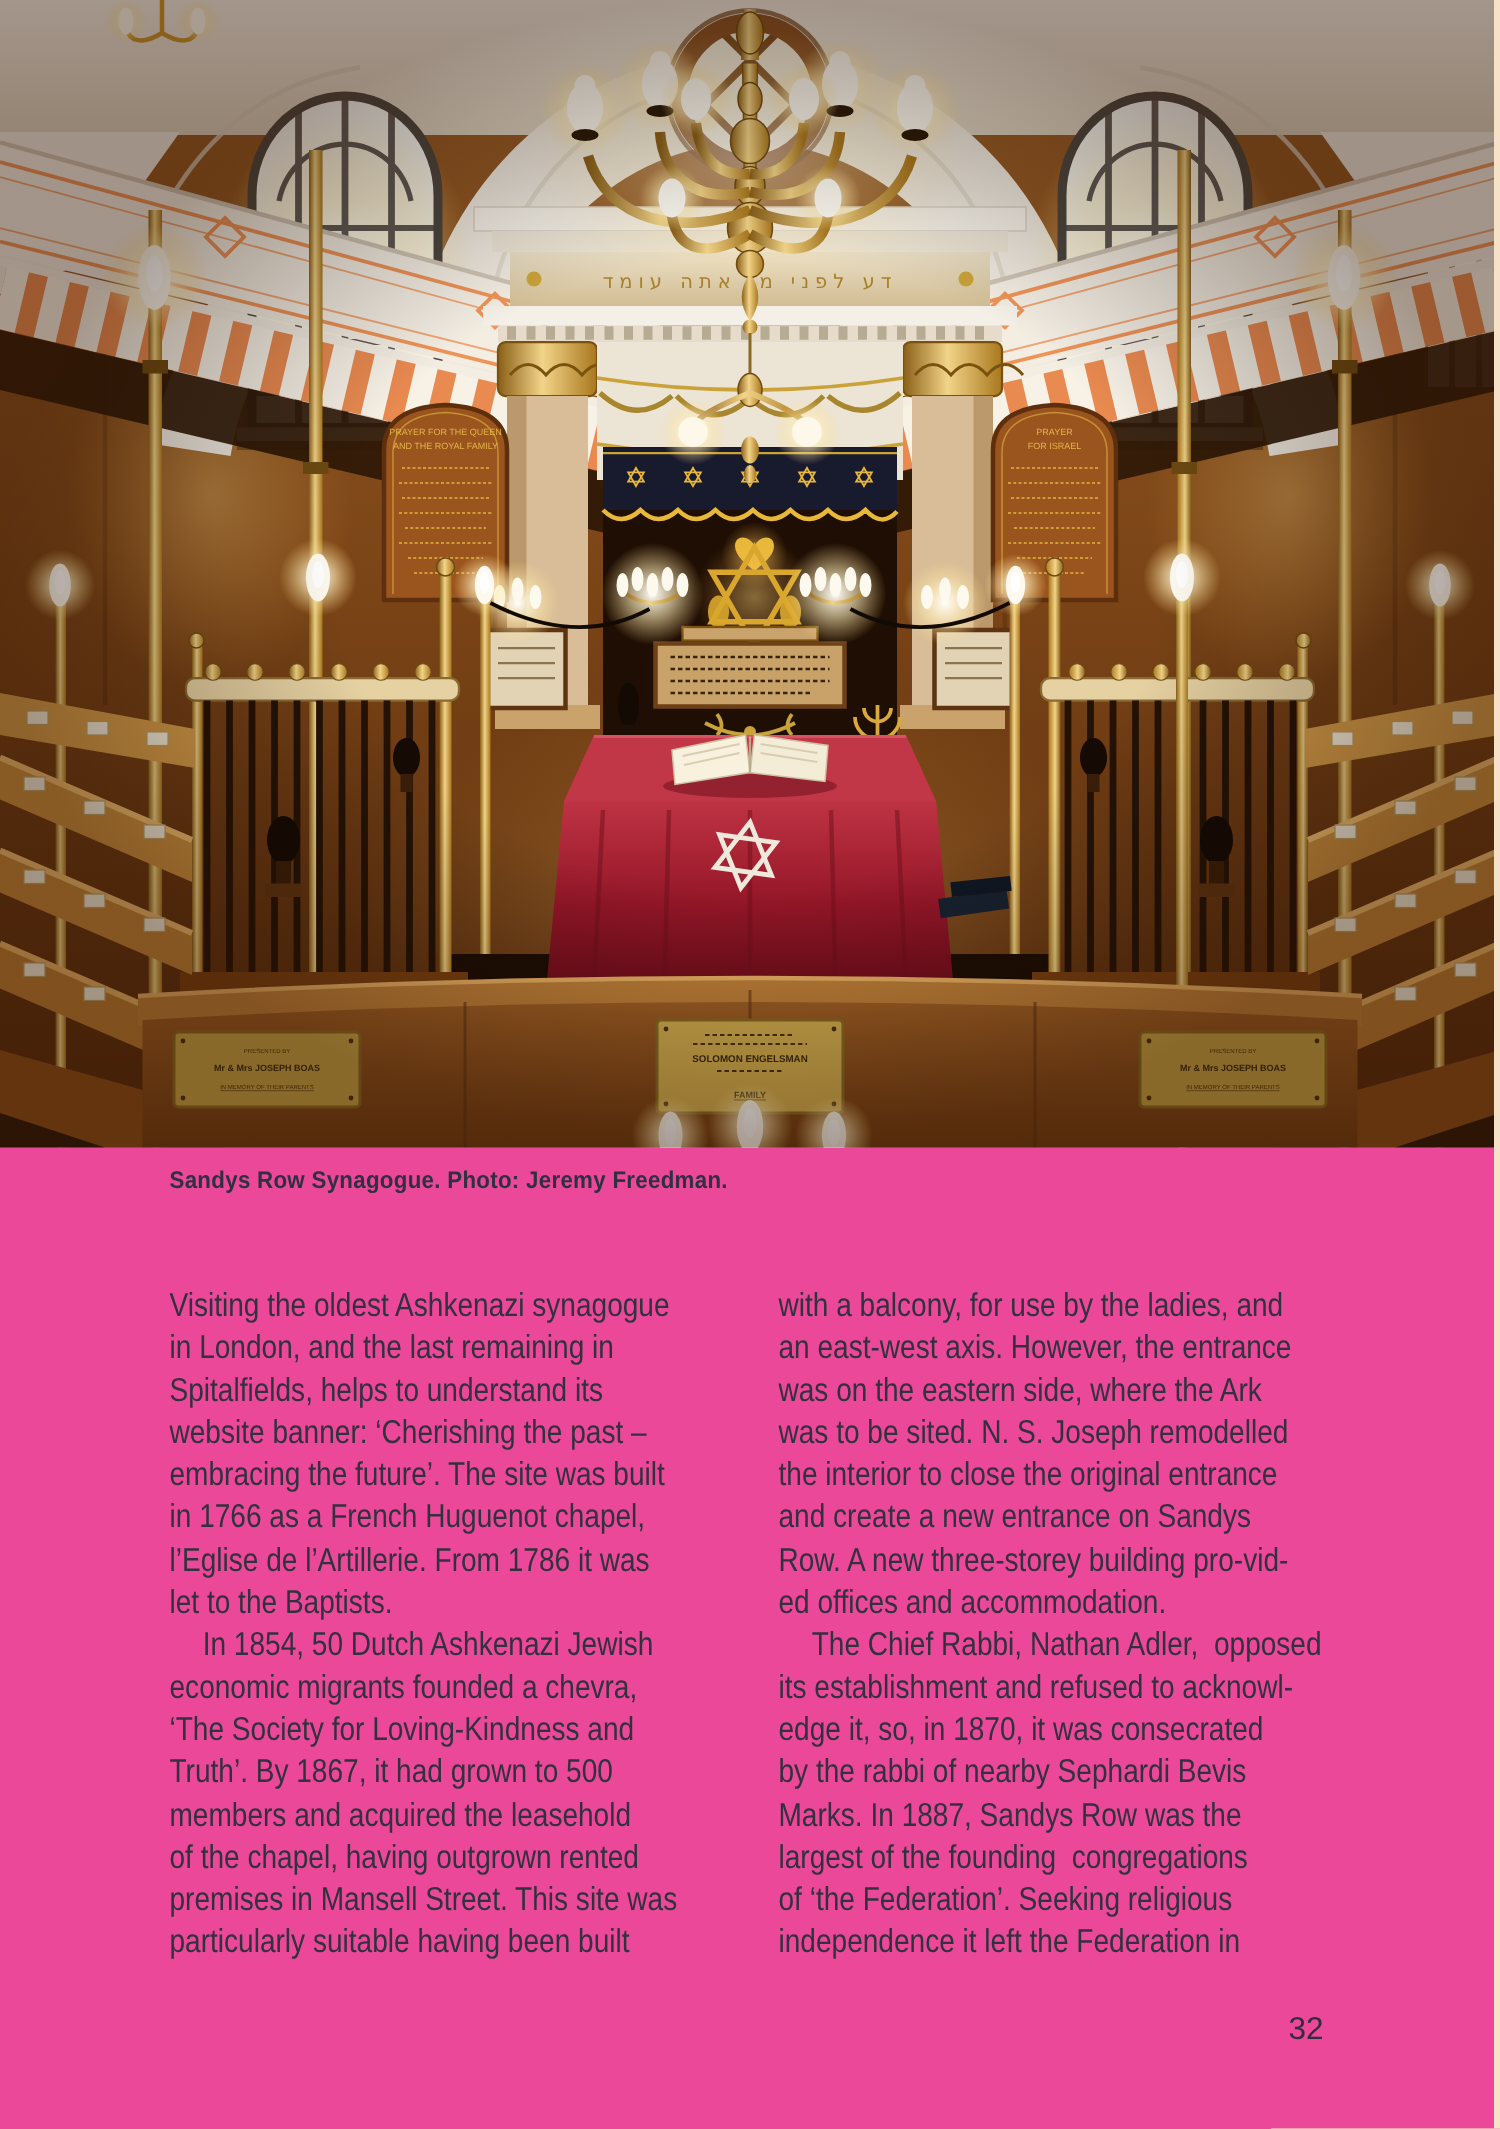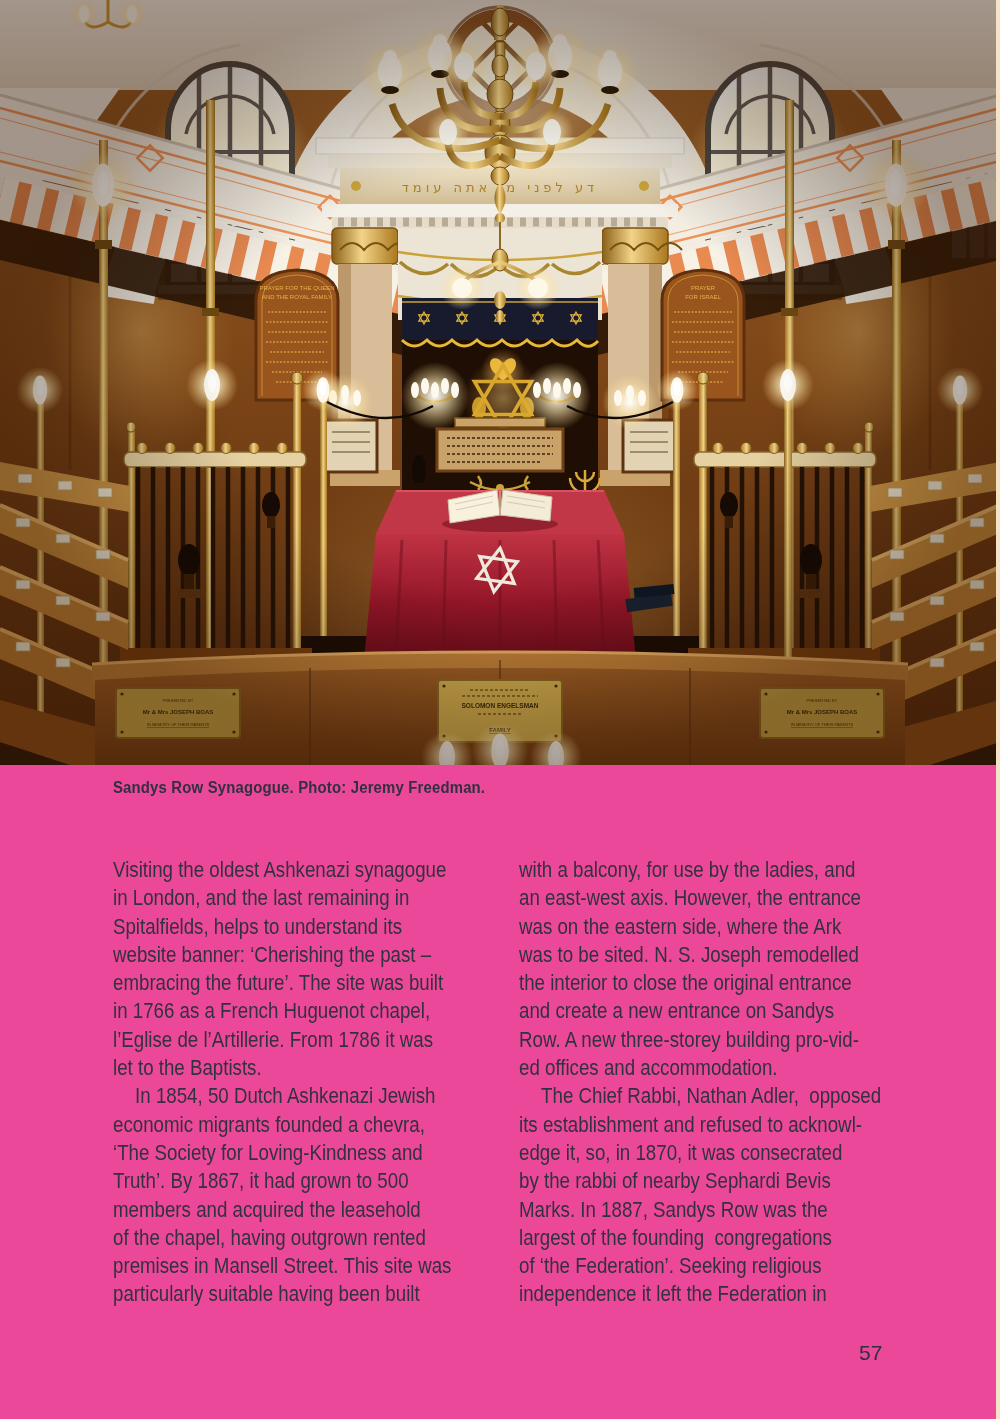--- a/index.html
+++ b/index.html
@@ -621,15 +621,15 @@
       <div class="line indent">The Chief Rabbi, Nathan Adler,  opposed</div>
       <div class="line">its establishment and refused to acknowl-</div>
       <div class="line">edge it, so, in 1870, it was consecrated</div>
       <div class="line">by the rabbi of nearby Sephardi Bevis</div>
       <div class="line">Marks. In 1887, Sandys Row was the</div>
       <div class="line">largest of the founding  congregations</div>
       <div class="line">of ‘the Federation’. Seeking religious</div>
       <div class="line">independence it left the Federation in</div>
     </div>
 
-  <div class="pagenum">57</div>
+  <div class="pagenum">32</div>
 
 </div>
 
 </body></html>

